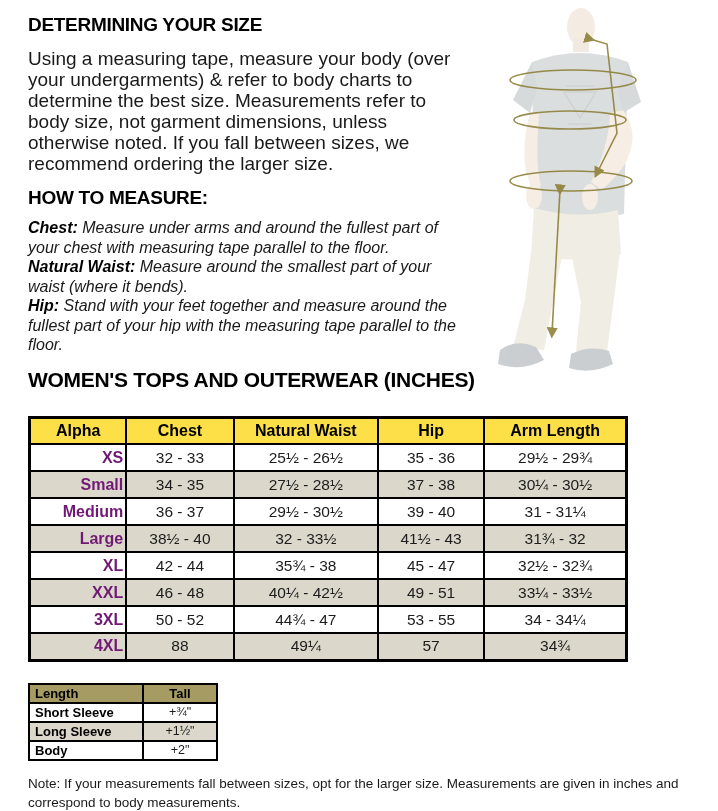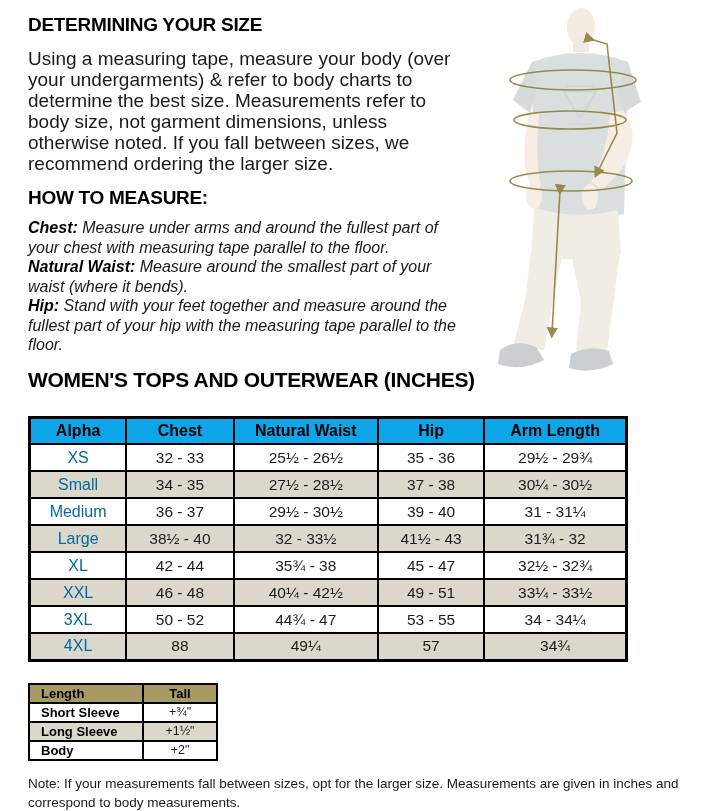--- a/index.html
+++ b/index.html
@@ -29,33 +29,33 @@
 
   
   table { border-collapse: collapse; }
   .size-table { width: 600px; margin-top: 24px; border: 3px solid #000; }
   .size-table th, .size-table td {
     border: 2.5px solid #000;
     text-align: center;
     height: 27px; padding: 0 2px;
   }
   .size-table th {
-    background: #0ea5e9;
+    background: #fde047;
     font-size: 16px; font-weight: 700; color: #000;
   }
   .size-table td { font-size: 15.5px; color: #1c1c1c; }
-  .size-table td.alpha { font-weight: 400; color: #0369a1; font-size: 16px; }
+  .size-table td.alpha { font-weight: 700; color: #701a75; font-size: 16px; text-align: right; }
   .size-table tbody tr:nth-child(even) td { background: #DBD7CB; }
   .col-alpha { width: 97px; } .col-chest { width: 108px; }
   .col-waist { width: 145px; } .col-hip { width: 107px; }
   .col-arm { width: 143px; }
 
   
   .length-table { margin-top: 21px; border: 2.5px solid #000; }
-  .length-table th, .length-table td { border: 2px solid #000; height: 19px; padding: 0 11px; }
+  .length-table th, .length-table td { border: 2px solid #000; height: 19px; padding: 0 5px; }
   .length-table th { background: #A69C63; font-size: 13px; font-weight: 700; color: #000; }
   .length-table th.lh { text-align: left; width: 114px; }
   .length-table th.th { text-align: center; width: 74px; margin-left: 40px; }
   .length-table td.lbl { font-weight: 700; text-align: left; font-size: 13px; color: #000; }
   .length-table td.val { text-align: center; font-size: 12.5px; color: #1c1c1c; }
   .length-table tbody tr:nth-child(even) td { background: #DBD7CB; }
 
   .notes { margin-top: 13px; width: 700px; }
   .note { margin: 0; font-size: 13.5px; line-height: 19.5px; }
 

